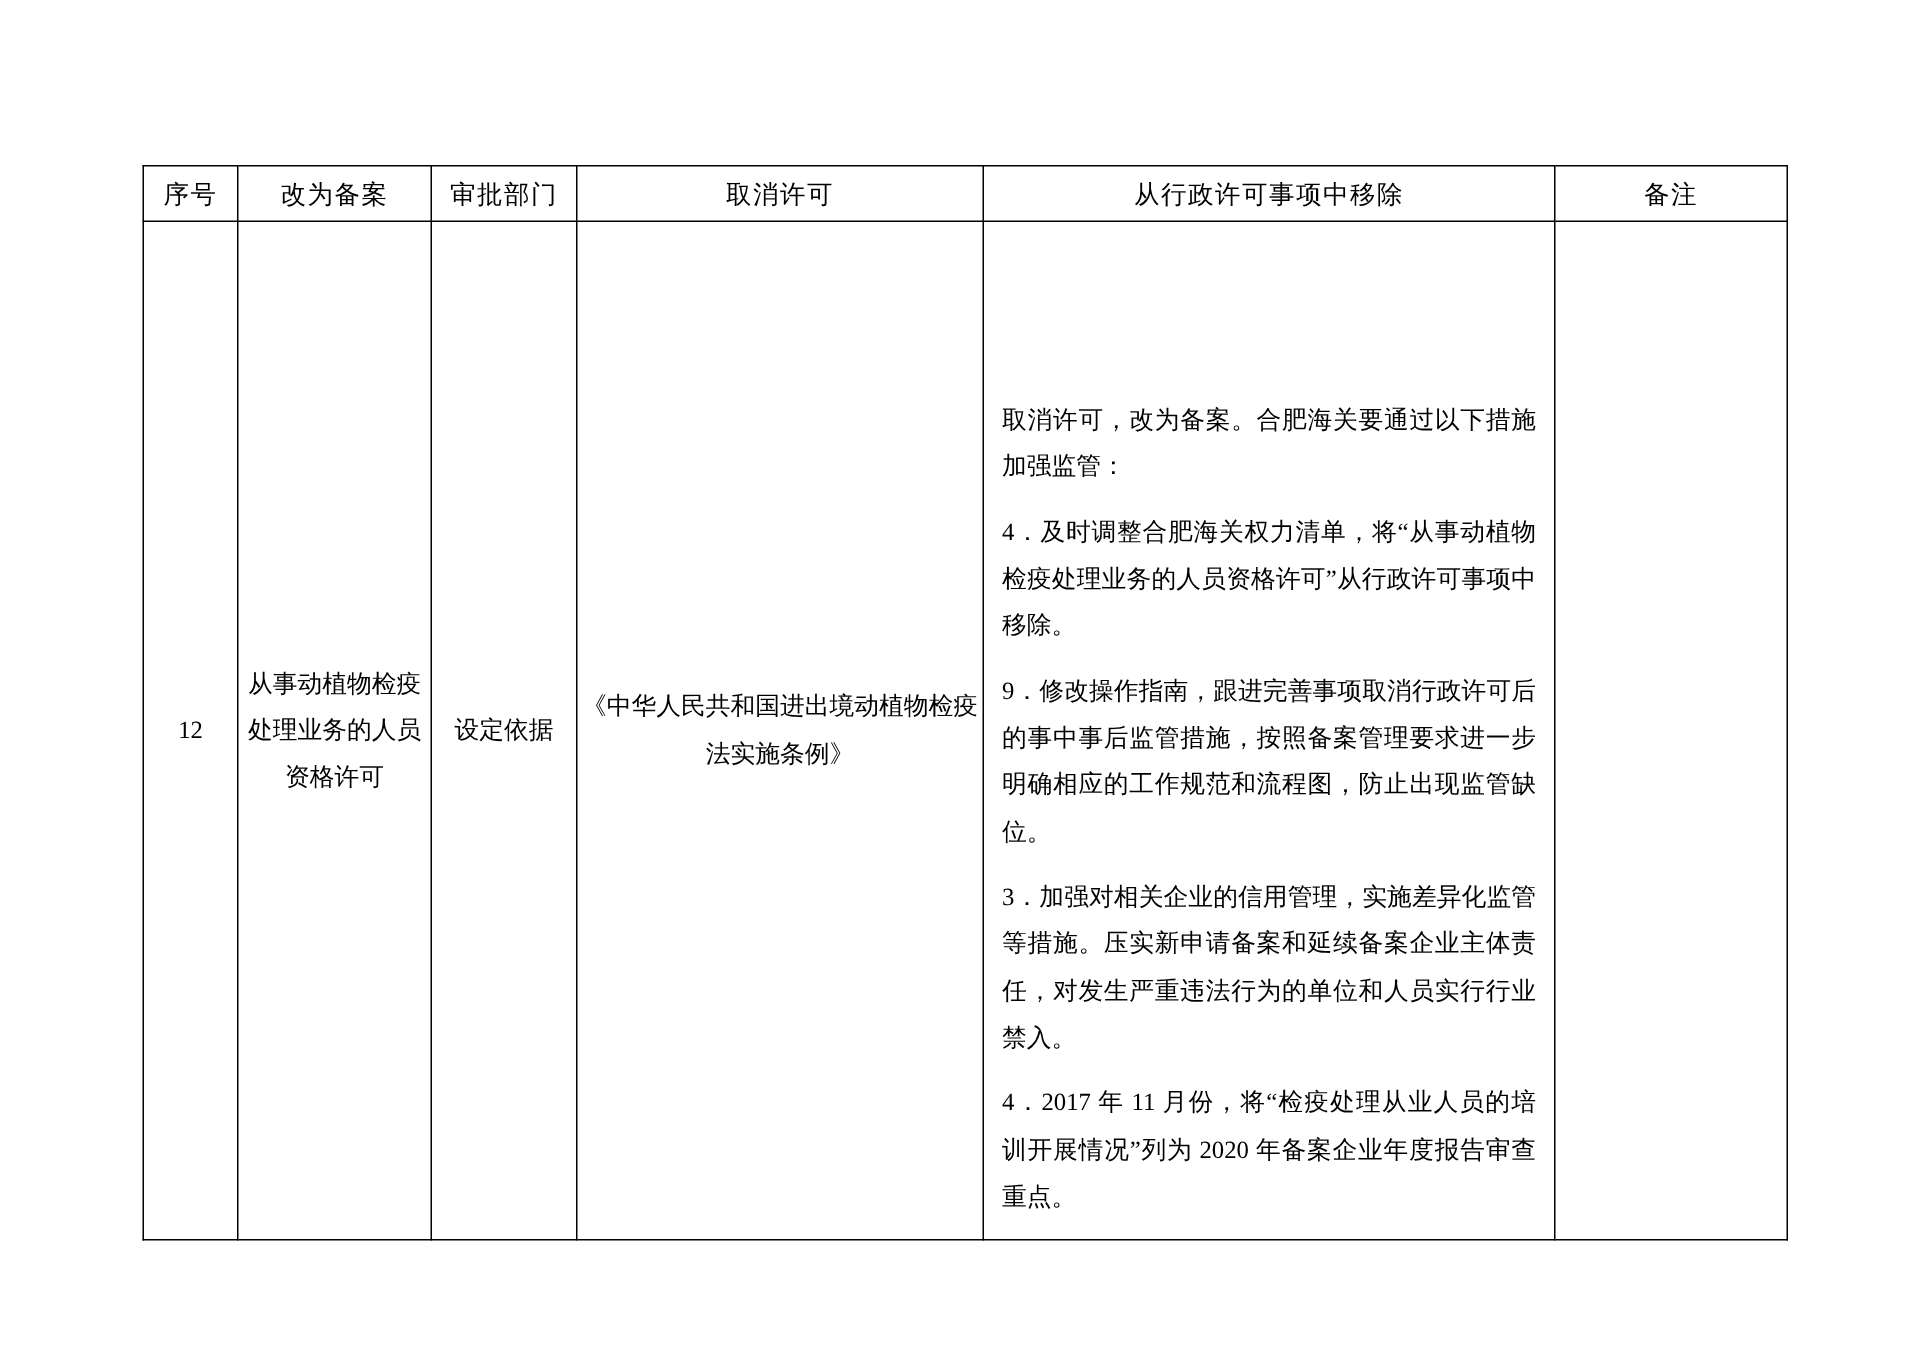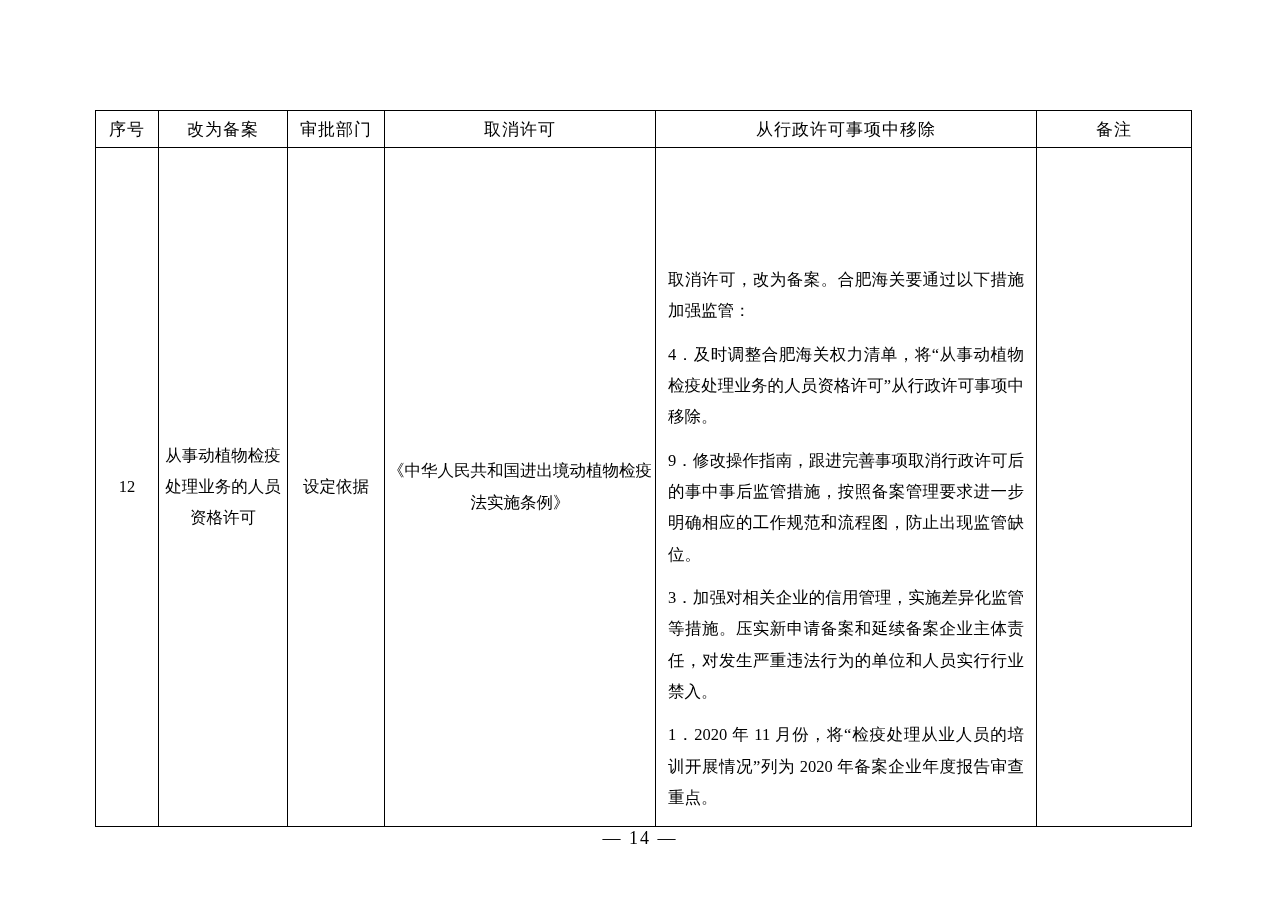--- a/index.html
+++ b/index.html
@@ -118,22 +118,21 @@
         <td class="cell-center cell-no">12</td>
         <td class="cell-name">从事动植物检疫处理业务的人员资格许可</td>
         <td class="cell-dept">设定依据</td>
         <td class="cell-basis">《中华人民共和国进出境动植物检疫法实施条例》</td>
         <td class="cell-measure">
           <div class="spacer-top"></div>
           <p class="para">取消许可，改为备案。合肥海关要通过以下措施加强监管：</p>
           <p class="para">4．及时调整合肥海关权力清单，将“从事动植物检疫处理业务的人员资格许可”从行政许可事项中移除。</p>
           <p class="para">9．修改操作指南，跟进完善事项取消行政许可后的事中事后监管措施，按照备案管理要求进一步明确相应的工作规范和流程图，防止出现监管缺位。</p>
           <p class="para">3．加强对相关企业的信用管理，实施差异化监管等措施。压实新申请备案和延续备案企业主体责任，对发生严重违法行为的单位和人员实行行业禁入。</p>
-          <p class="para">1．2020 年 11 月份，将“检疫处理从业人员的培训开展情况”列为 2020 年备案企业年度报告审查重点。</p>
+          <p class="para">4．2017 年 11 月份，将“检疫处理从业人员的培训开展情况”列为 2020 年备案企业年度报告审查重点。</p>
         </td>
         <td class="cell-center"></td>
       </tr>
     </tbody>
   </table>
 
-  <div class="footer-page">— 14 —</div>
 
 </div>
 
 </body></html>

